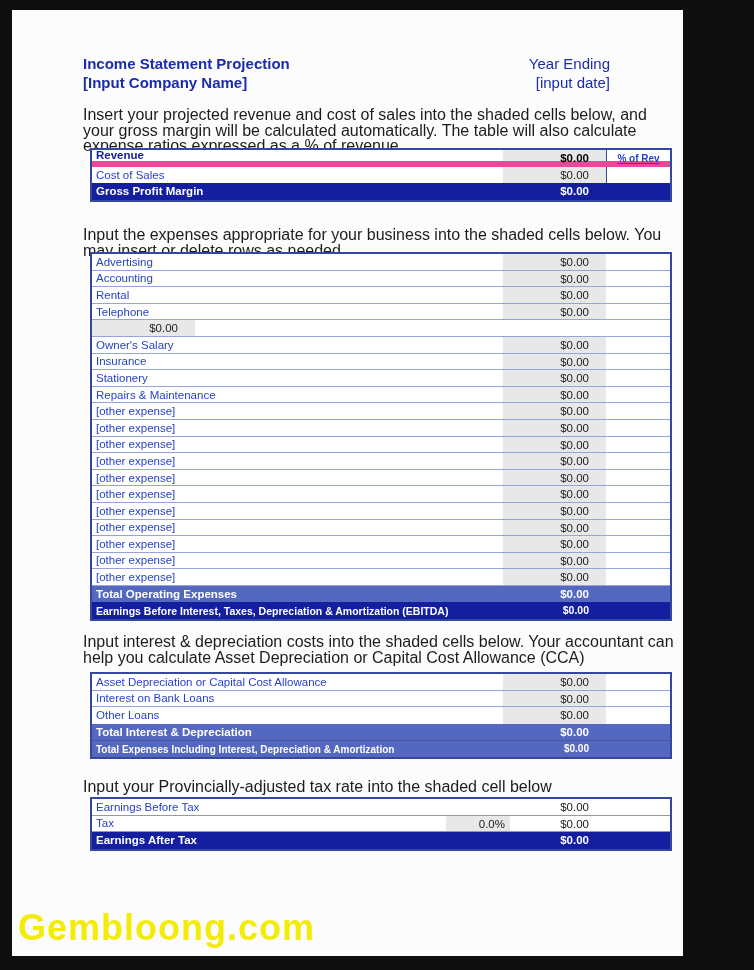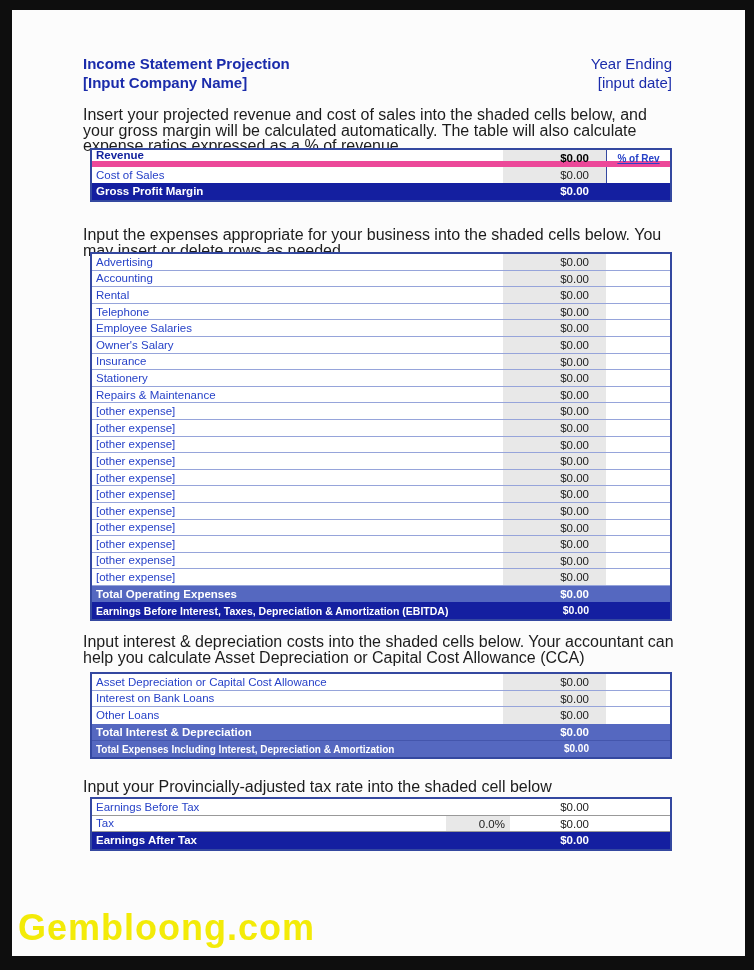--- a/index.html
+++ b/index.html
@@ -3,21 +3,21 @@
 <meta charset="utf-8">
 <style>
   html,body{margin:0;padding:0;}
   body{
     width:754px;height:970px;position:relative;
     background:#0e0e0e;
     font-family:"Liberation Sans", sans-serif;
     overflow:hidden;
   }
   .page{
-    position:absolute;left:12px;top:10px;width:733px;height:946px;
+    position:absolute;left:12px;top:10px;width:671px;height:946px;
     background:#fcfcfc;
   }
   
   .hdr-left{position:absolute;left:71px;top:44px;font-size:15px;font-weight:bold;
     color:#1b2cab;line-height:19px;}
   .hdr-right{position:absolute;right:73px;top:44px;font-size:15px;color:#1b2cab;
     line-height:19px;text-align:right;}
   
   .para{position:absolute;left:71px;width:594px;font-size:16px;color:#1c1c1c;
     line-height:15.5px;}
@@ -108,21 +108,20 @@
       <div class="lab">Rental</div>
       <div class="val shaded">$0.00</div>
       <div class="pct"></div>
     </div>
     <div class="row sep">
       <div class="lab">Telephone</div>
       <div class="val shaded">$0.00</div>
       <div class="pct"></div>
     </div>
     <div class="row sep">
-      <div class="lab">Employee Salaries</div>
       <div class="val shaded">$0.00</div>
       <div class="pct"></div>
     </div>
     <div class="row sep">
       <div class="lab">Owner's Salary</div>
       <div class="val shaded">$0.00</div>
       <div class="pct"></div>
     </div>
     <div class="row sep">
       <div class="lab">Insurance</div>

